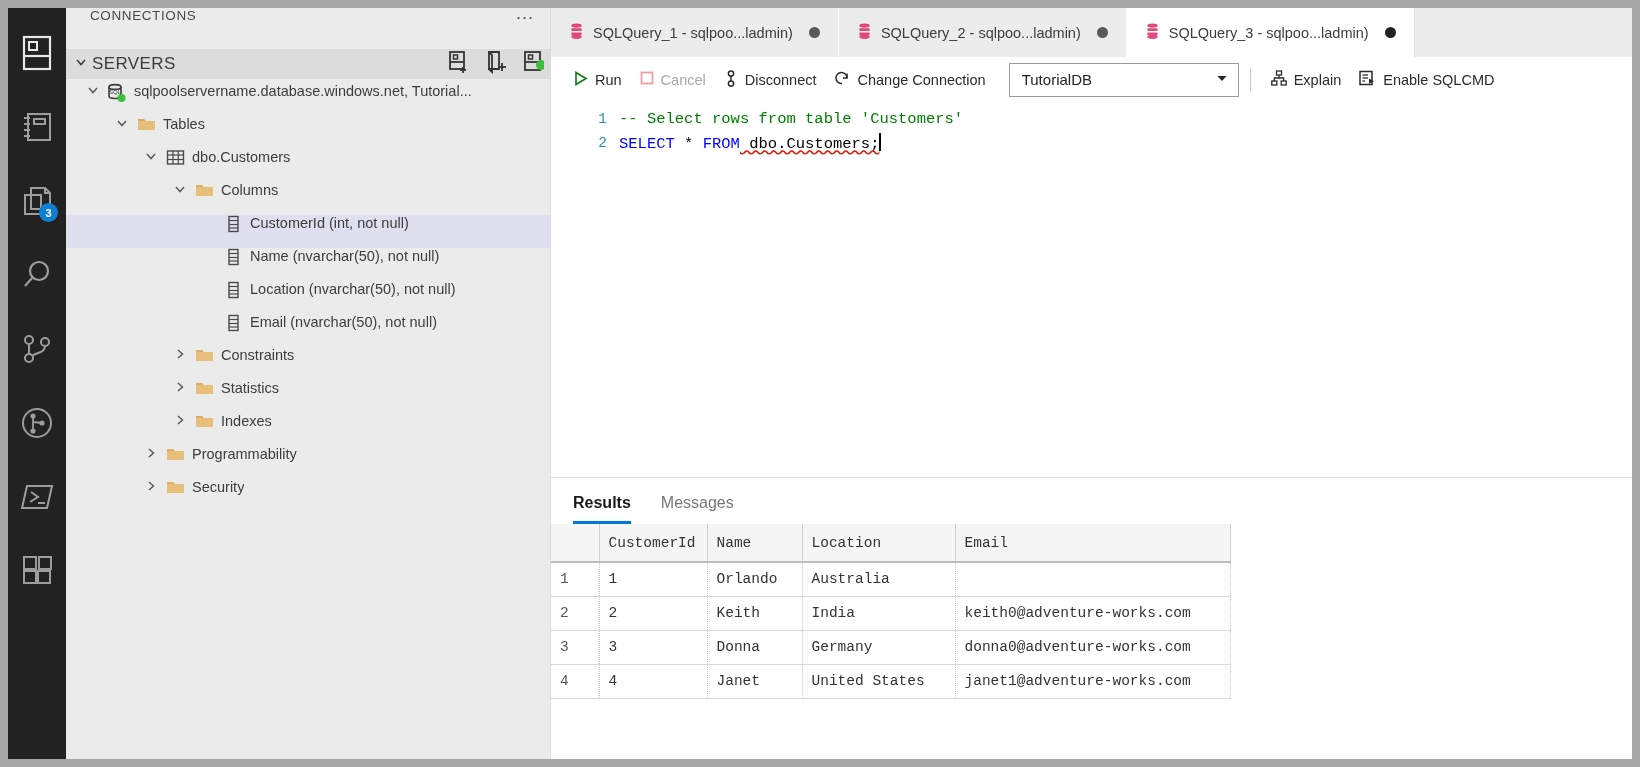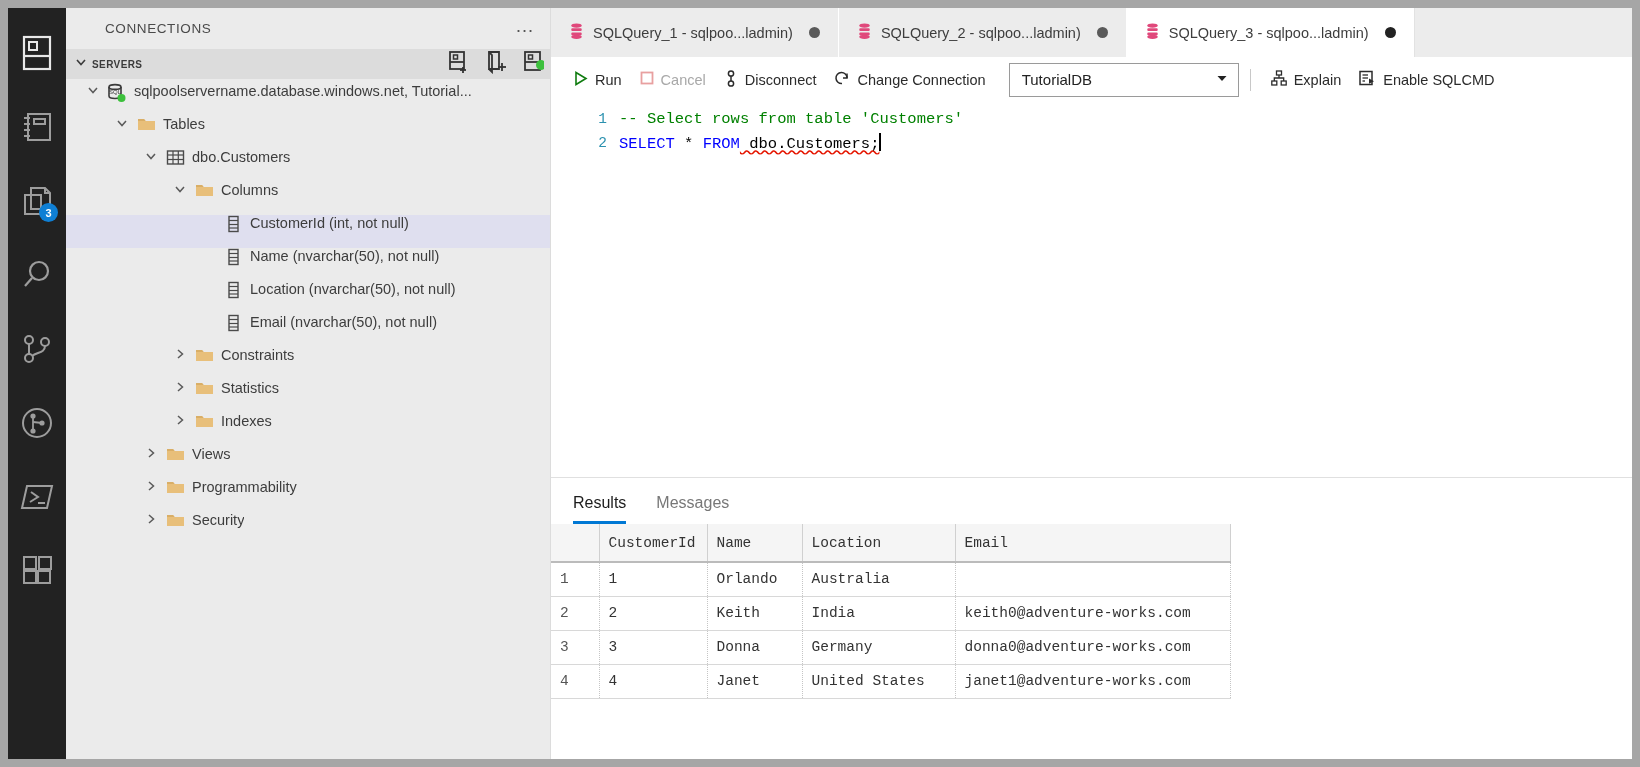--- a/index.html
+++ b/index.html
@@ -56,24 +56,22 @@
     flex: 0 0 485px;
     background: #ebebeb;
     display: flex;
     flex-direction: column;
     border-right: 1px solid #dcdcdc;
     overflow: hidden;
   }
   .panel-header {
     height: 41px;
     display: flex;
-    align-items: center;
     padding: 0 14px 0 24px;
     background: #ebebeb;
-    margin-left: 15px;
   }
   .panel-title {
     font-size: 13.5px;
     letter-spacing: 0.6px;
     color: #4a4a4a;
     flex: 1;
   }
   .panel-dots {
     font-size: 19px;
     color: #555;
@@ -84,22 +82,22 @@
   }
   .section-header {
     height: 30px;
     background: #dcdcdc;
     display: flex;
     align-items: center;
     padding-left: 8px;
     padding-right: 4px;
   }
   .section-title {
-    font-size: 10px;
-    font-weight: bold;
+    font-size: 17px;
+    font-weight: normal;
     color: #3b3b3b;
     letter-spacing: 0.4px;
     margin-left: 4px;
     flex: 1;
   }
   .section-actions { display: flex; align-items: center; gap: 14px; padding-right: 2px; }
   .sec-ico { cursor: pointer; display: block; position: relative; }
 
   .tree { flex: 1; overflow: hidden; padding-top: 4px; }
   .trow {
@@ -197,21 +195,21 @@
     display: flex; flex-direction: column;
     overflow: hidden;
   }
   .restabs { height: 46px; flex: 0 0 46px; display: flex; align-items: flex-end; padding-left: 22px; gap: 30px; }
   .restab {
     font-size: 16px; color: #777;
     padding-bottom: 9px;
     cursor: pointer;
     border-bottom: 3px solid transparent;
   }
-  .restab.active { color: #1b1b1b; border-bottom: 3px solid #0078d4; }
+  .restab.active { color: #1b1b1b; border-bottom: 3px solid #0078d4; font-weight: bold; }
 
   .gridwrap { flex: 1; padding-left: 0px; overflow: hidden; }
   table.grid {
     border-collapse: collapse;
     font-family: "Liberation Mono", "DejaVu Sans Mono", monospace;
     font-size: 14.5px;
     color: #333;
     table-layout: fixed;
   }
   table.grid th {
@@ -537,35 +535,20 @@
               <path d="M5 3 L9.5 7 L5 11" fill="none" stroke="#5a5a5a" stroke-width="1.5"></path>
             </svg>
           </span>
           <span class="ticon">
             <svg width="19" height="16" viewBox="0 0 19 16">
               <path d="M1 3 L7 3 L8.6 5 L18 5 L18 14 L1 14 Z" fill="#e8bf7a"></path>
               <path d="M1 3 L7 3 L8.6 5 L1 5 Z" fill="#d9ae66"></path>
             </svg>
           </span>
           <span class="tlabel">Indexes</span>
-        </div>
-        <div class="trow">
-          <span style="width:74px;flex:0 0 74px"></span>
-          <span class="twist">
-            <svg width="14" height="14" viewBox="0 0 14 14">
-              <path d="M5 3 L9.5 7 L5 11" fill="none" stroke="#5a5a5a" stroke-width="1.5"></path>
-            </svg>
-          </span>
-          <span class="ticon">
-            <svg width="19" height="16" viewBox="0 0 19 16">
-              <path d="M1 3 L7 3 L8.6 5 L18 5 L18 14 L1 14 Z" fill="#e8bf7a"></path>
-              <path d="M1 3 L7 3 L8.6 5 L1 5 Z" fill="#d9ae66"></path>
-            </svg>
-          </span>
-          <span class="tlabel">Views</span>
         </div>
         <div class="trow">
           <span style="width:74px;flex:0 0 74px"></span>
           <span class="twist">
             <svg width="14" height="14" viewBox="0 0 14 14">
               <path d="M5 3 L9.5 7 L5 11" fill="none" stroke="#5a5a5a" stroke-width="1.5"></path>
             </svg>
           </span>
           <span class="ticon">
             <svg width="19" height="16" viewBox="0 0 19 16">

